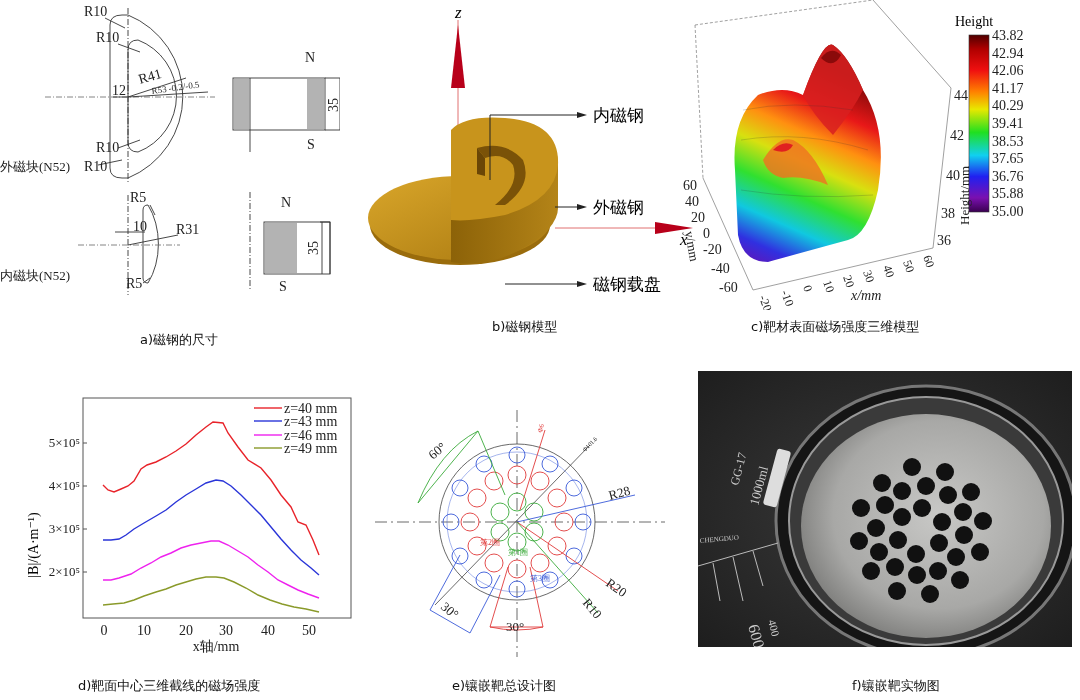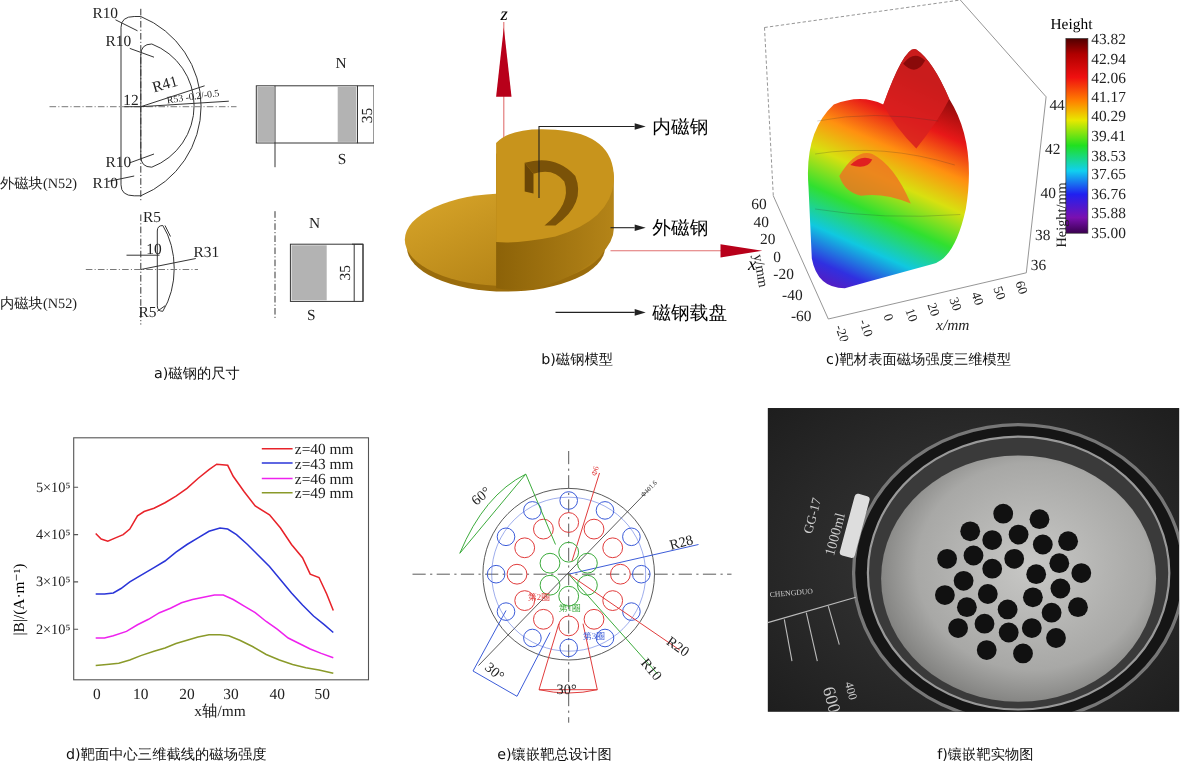--- a/index.html
+++ b/index.html
@@ -215,21 +215,21 @@
       <text x="200" y="272" transform="rotate(70 200 272)">30</text>
       <text x="220" y="267" transform="rotate(70 220 267)">40</text>
       <text x="240" y="262" transform="rotate(70 240 262)">50</text>
       <text x="260" y="257" transform="rotate(70 260 257)">60</text>
       <text x="188" y="300" font-size="14" font-style="italic">x/mm</text>
     </g>
   </svg>
 </div>
 <div class="caption" style="left:751px;top:318px;">c)靶材表面磁场强度三维模型</div>
 
-<div class="panel" style="left:0;top:385px;width:340px;height:270px;">
+<div class="panel" style="left:16px;top:385px;width:340px;height:270px;">
   <svg width="340" height="270" viewBox="0 0 340 270">
     <rect x="67" y="13" width="268" height="220" fill="#fff" stroke="#555" stroke-width="1"></rect>
     <g stroke="#555" stroke-width="1">
       <line x1="67" y1="58" x2="71" y2="58"></line>
         <line x1="67" y1="101" x2="71" y2="101"></line>
       <line x1="67" y1="144" x2="71" y2="144"></line>
         <line x1="67" y1="187" x2="71" y2="187"></line>
     </g>
 
     <polyline fill="none" stroke="#e8232a" stroke-width="1.4" points="87,100 92,105 98,107 105,104 112,101 118,96 125,84 131,80 140,77 150,72 160,66 170,59 180,50 190,42 197,37 207,38 212,48 222,62 232,75 245,83 255,95 265,110 275,122 282,137 290,140 297,155 303,170"></polyline>
@@ -260,21 +260,21 @@
       <text x="128" y="250">10</text>
       <text x="170" y="250">20</text>
       <text x="210" y="250">30</text>
       <text x="252" y="250">40</text>
       <text x="293" y="250">50</text>
       <text x="200" y="266">x轴/mm</text>
     </g>
     <text x="22" y="160" font-size="14" text-anchor="middle" transform="rotate(-90 22 160)">|B|/(A·m⁻¹)</text>
   </svg>
 </div>
-<div class="caption" style="left:60px;top:677px;">d)靶面中心三维截线的磁场强度</div>
+<div class="caption" style="left:78px;top:677px;">d)靶面中心三维截线的磁场强度</div>
 
 <div class="panel" style="left:360px;top:390px;width:320px;height:280px;">
   <svg width="320" height="280" viewBox="0 0 320 270">
     <g stroke="#444" stroke-width="0.8" fill="none">
       <line x1="15" y1="127" x2="305" y2="127" stroke-dasharray="12,4,2,4"></line>
       <line x1="157" y1="15" x2="157" y2="262" stroke-dasharray="12,4,2,4"></line>
       <circle cx="157" cy="127" r="78"></circle>
       <line x1="75" y1="210" x2="230" y2="50"></line>
     </g>
 

